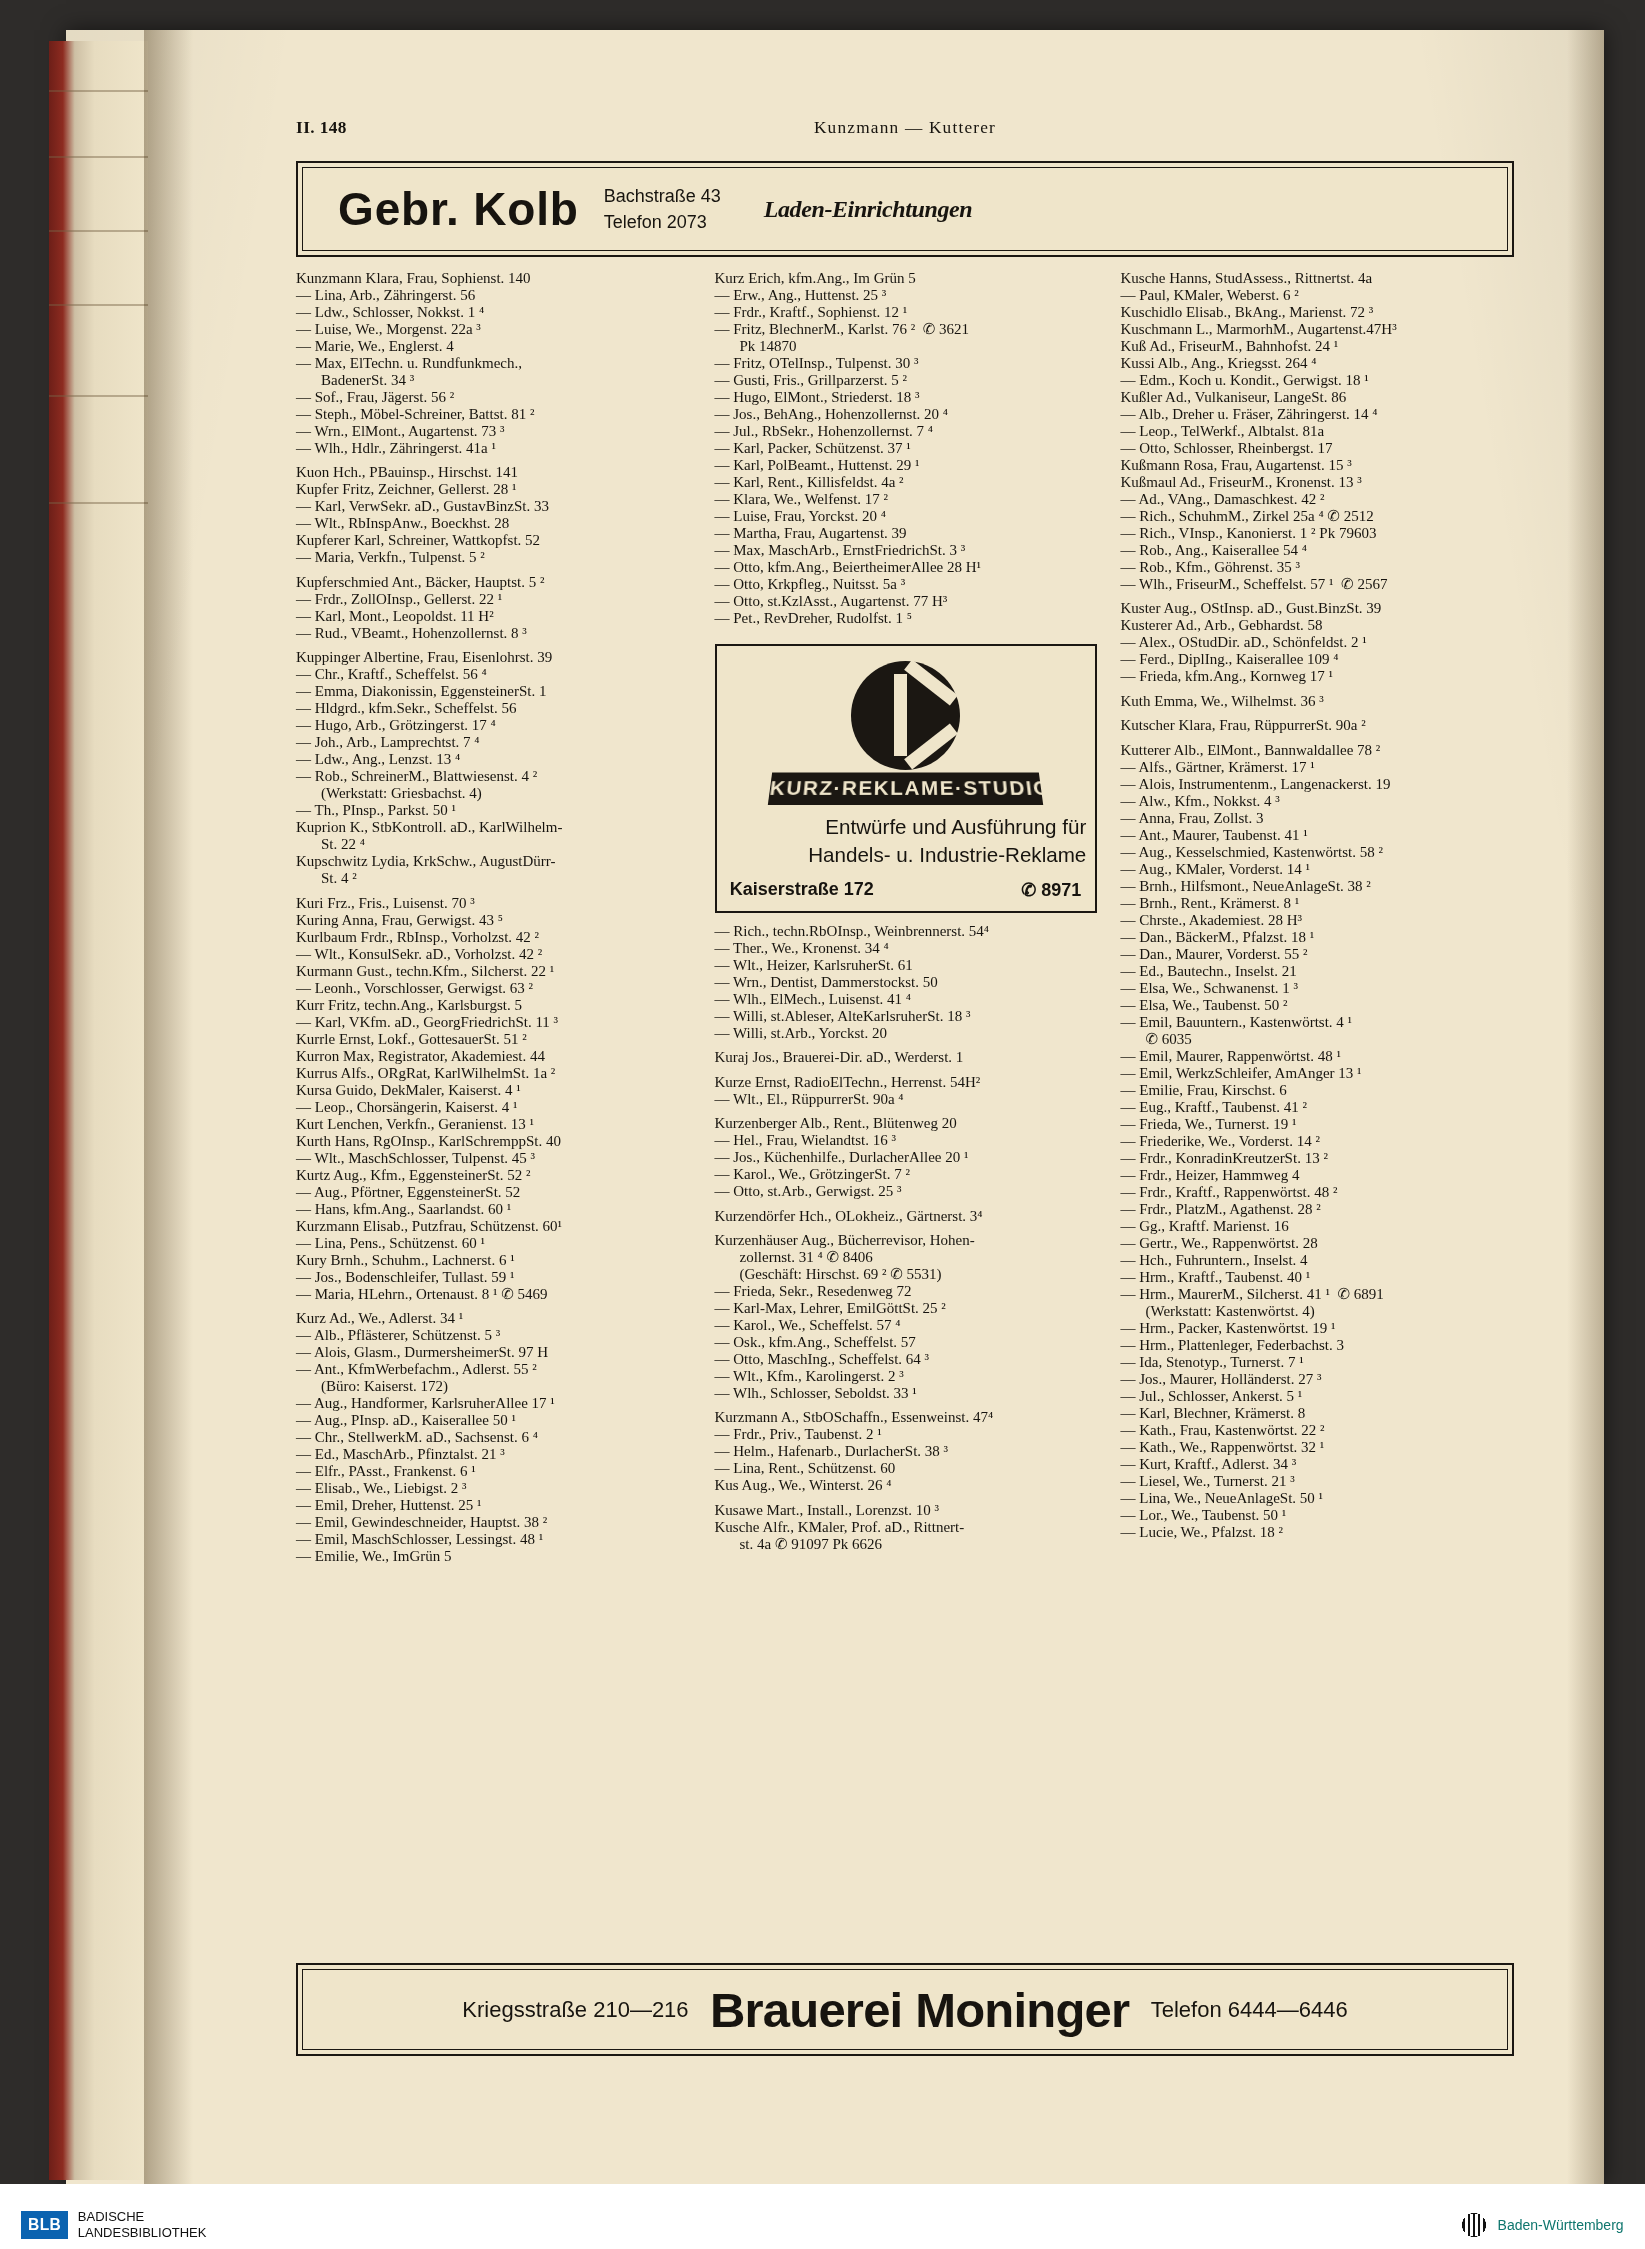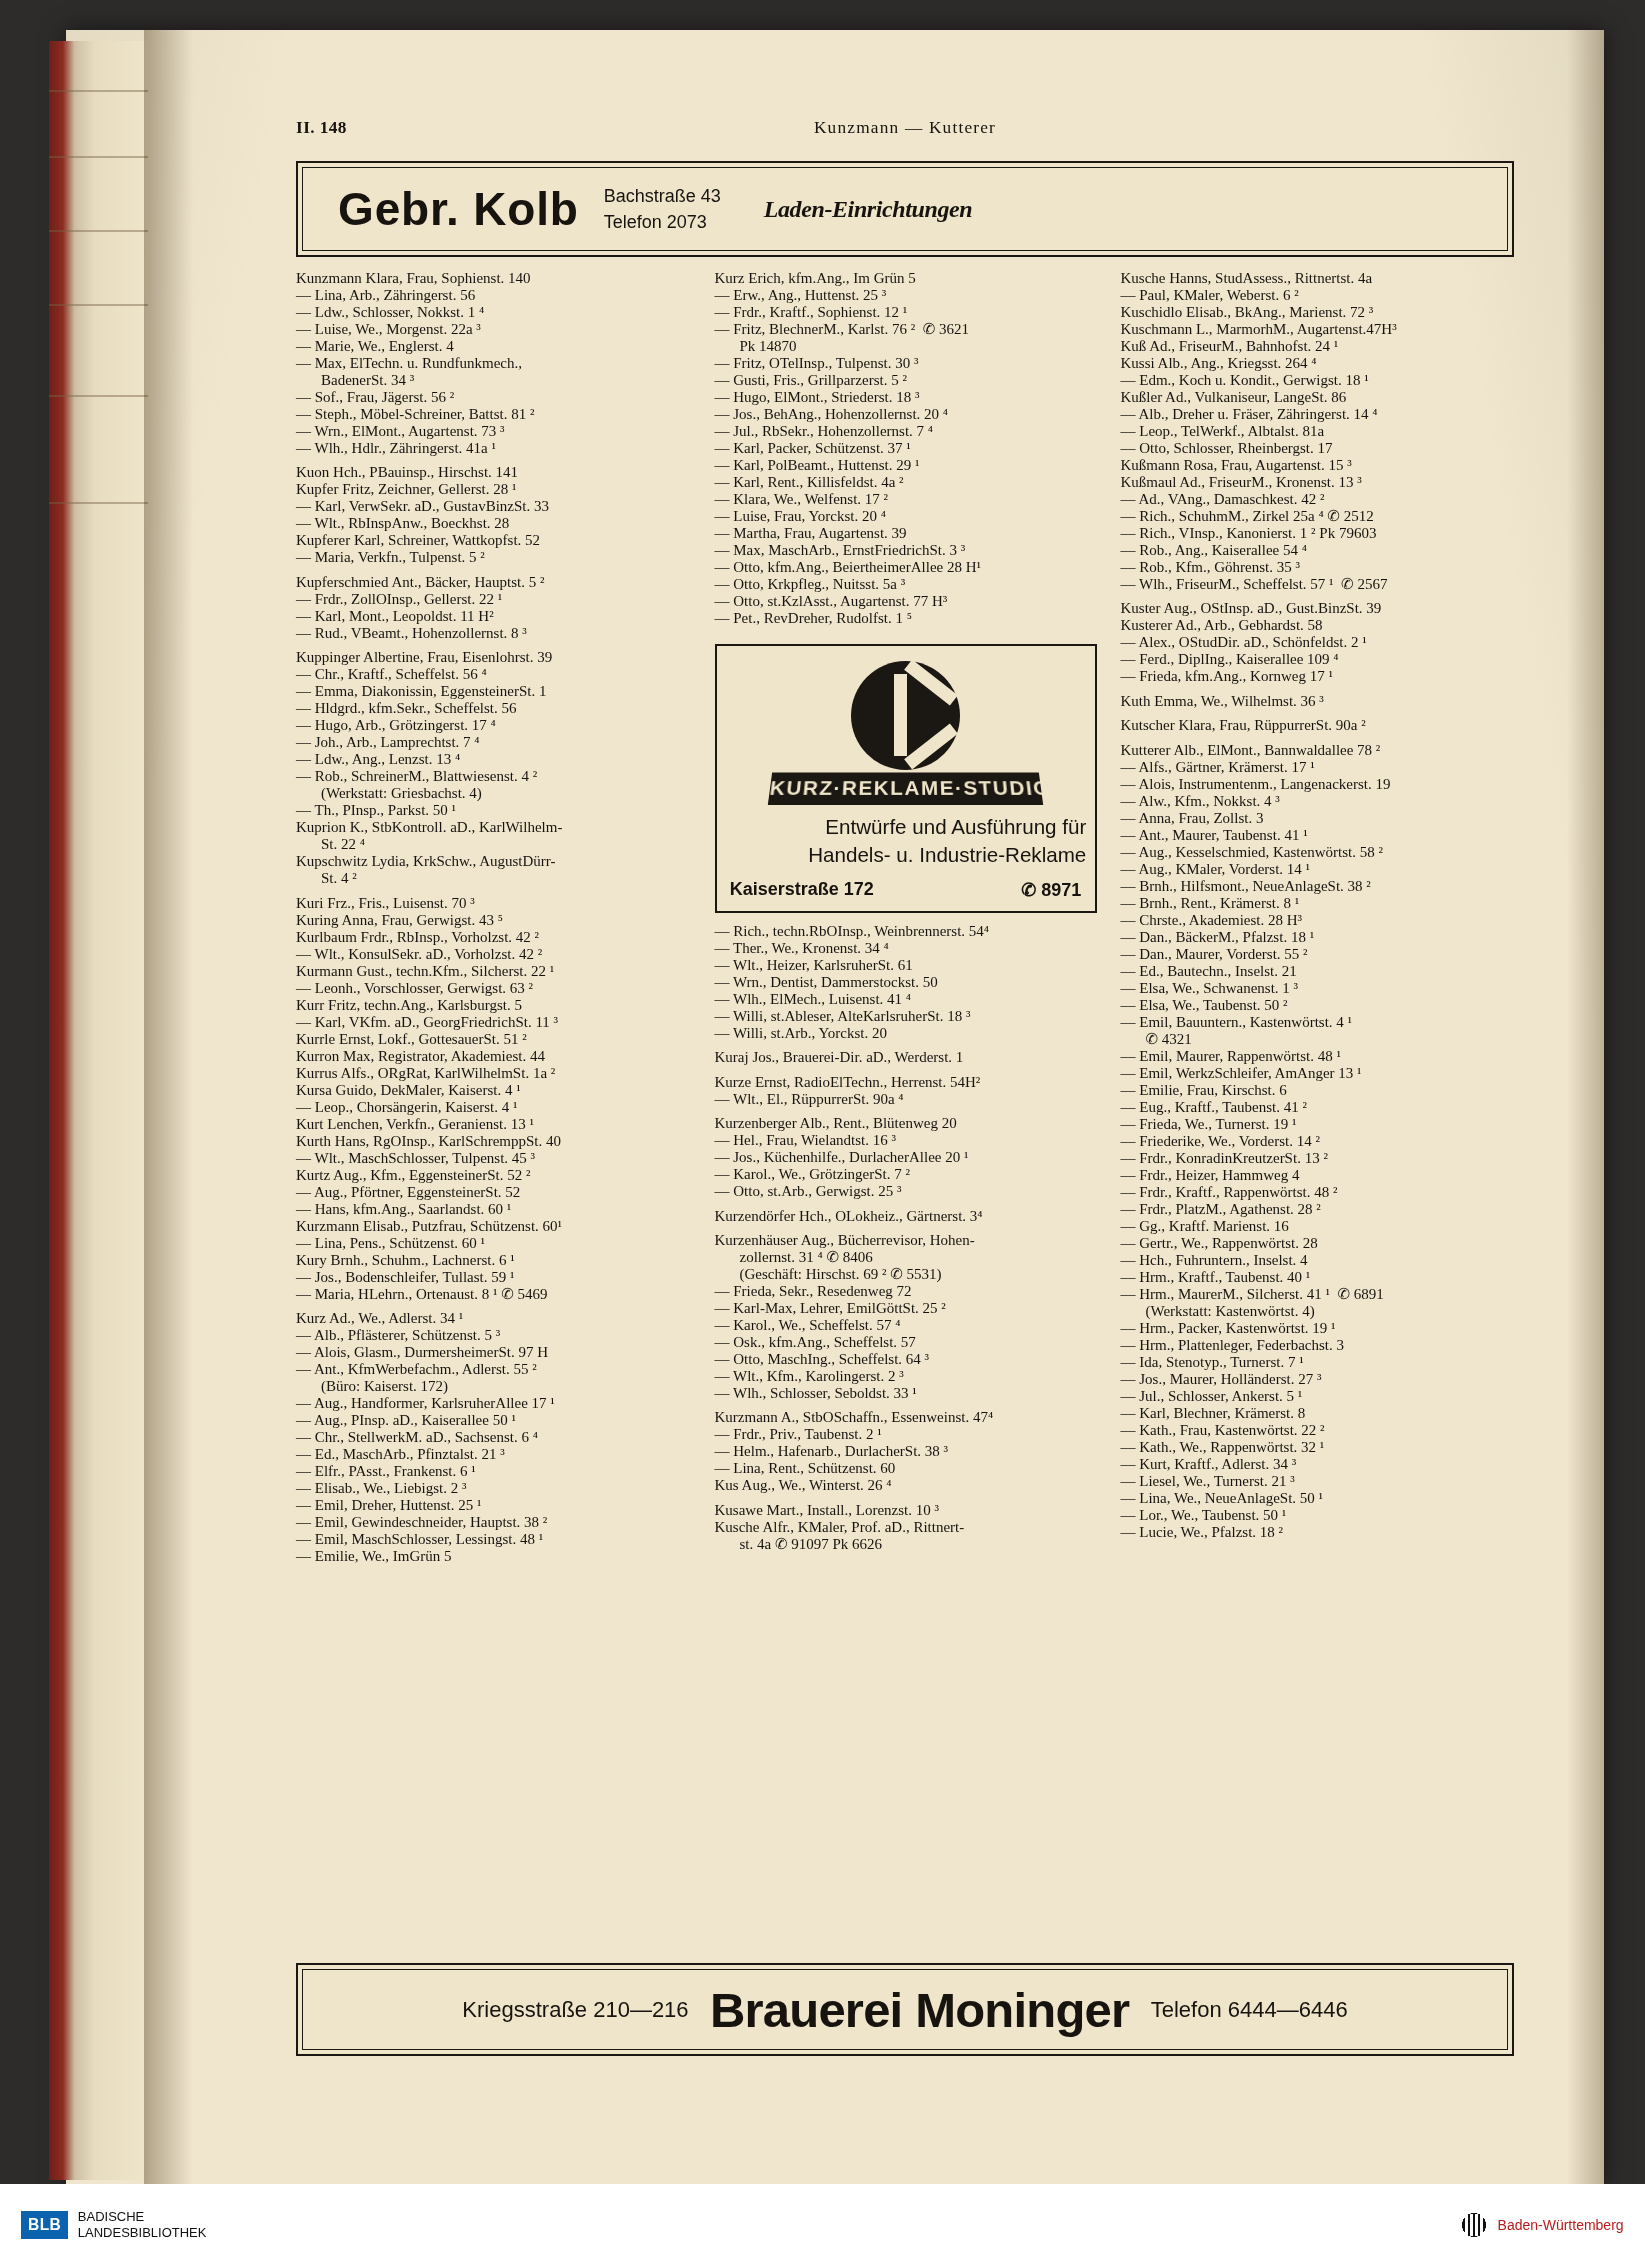--- a/index.html
+++ b/index.html
@@ -306,21 +306,21 @@
     color: #111;
   }
   .bw {
     display: flex;
     align-items: center;
     gap: 10px;
   }
   .bw-text {
     font-family: "Liberation Sans", sans-serif;
     font-size: 14px;
-    color: #b91c1c;
+    color: #0f766e;
   }
   .bw-mark {
     width: 28px;
     height: 28px;
     background: #111;
     -webkit-mask: radial-gradient(circle at 50% 50%, #000 60%, transparent 61%);
     position: relative;
   }
   .bw-mark::before {
     content: "";
@@ -605,21 +605,21 @@
             <div class="entry">— Aug., KMaler, Vorderst. 14 ¹</div>
             <div class="entry">— Brnh., Hilfsmont., NeueAnlageSt. 38 ²</div>
             <div class="entry">— Brnh., Rent., Krämerst. 8 ¹</div>
             <div class="entry">— Chrste., Akademiest. 28 H³</div>
             <div class="entry">— Dan., BäckerM., Pfalzst. 18 ¹</div>
             <div class="entry">— Dan., Maurer, Vorderst. 55 ²</div>
             <div class="entry">— Ed., Bautechn., Inselst. 21</div>
             <div class="entry">— Elsa, We., Schwanenst. 1 ³</div>
             <div class="entry">— Elsa, We., Taubenst. 50 ²</div>
             <div class="entry">— Emil, Bauuntern., Kastenwörtst. 4 ¹</div>
-            <div class="entry cont">✆ 4321</div>
+            <div class="entry cont">✆ 6035</div>
             <div class="entry">— Emil, Maurer, Rappenwörtst. 48 ¹</div>
             <div class="entry">— Emil, WerkzSchleifer, AmAnger 13 ¹</div>
             <div class="entry">— Emilie, Frau, Kirschst. 6</div>
             <div class="entry">— Eug., Kraftf., Taubenst. 41 ²</div>
             <div class="entry">— Frieda, We., Turnerst. 19 ¹</div>
             <div class="entry">— Friederike, We., Vorderst. 14 ²</div>
             <div class="entry">— Frdr., KonradinKreutzerSt. 13 ²</div>
             <div class="entry">— Frdr., Heizer, Hammweg 4</div>
             <div class="entry">— Frdr., Kraftf., Rappenwörtst. 48 ²</div>
             <div class="entry">— Frdr., PlatzM., Agathenst. 28 ²</div>

